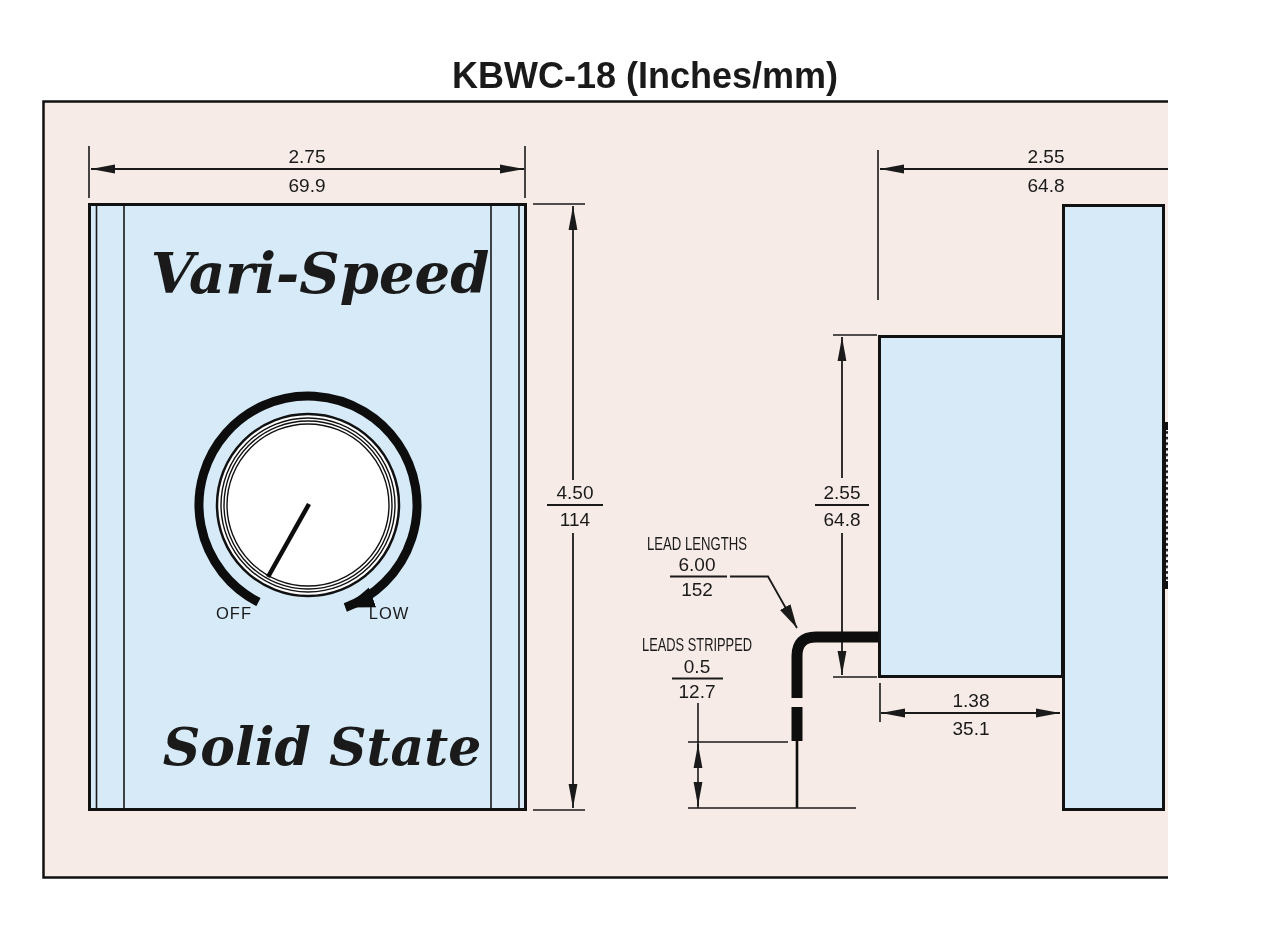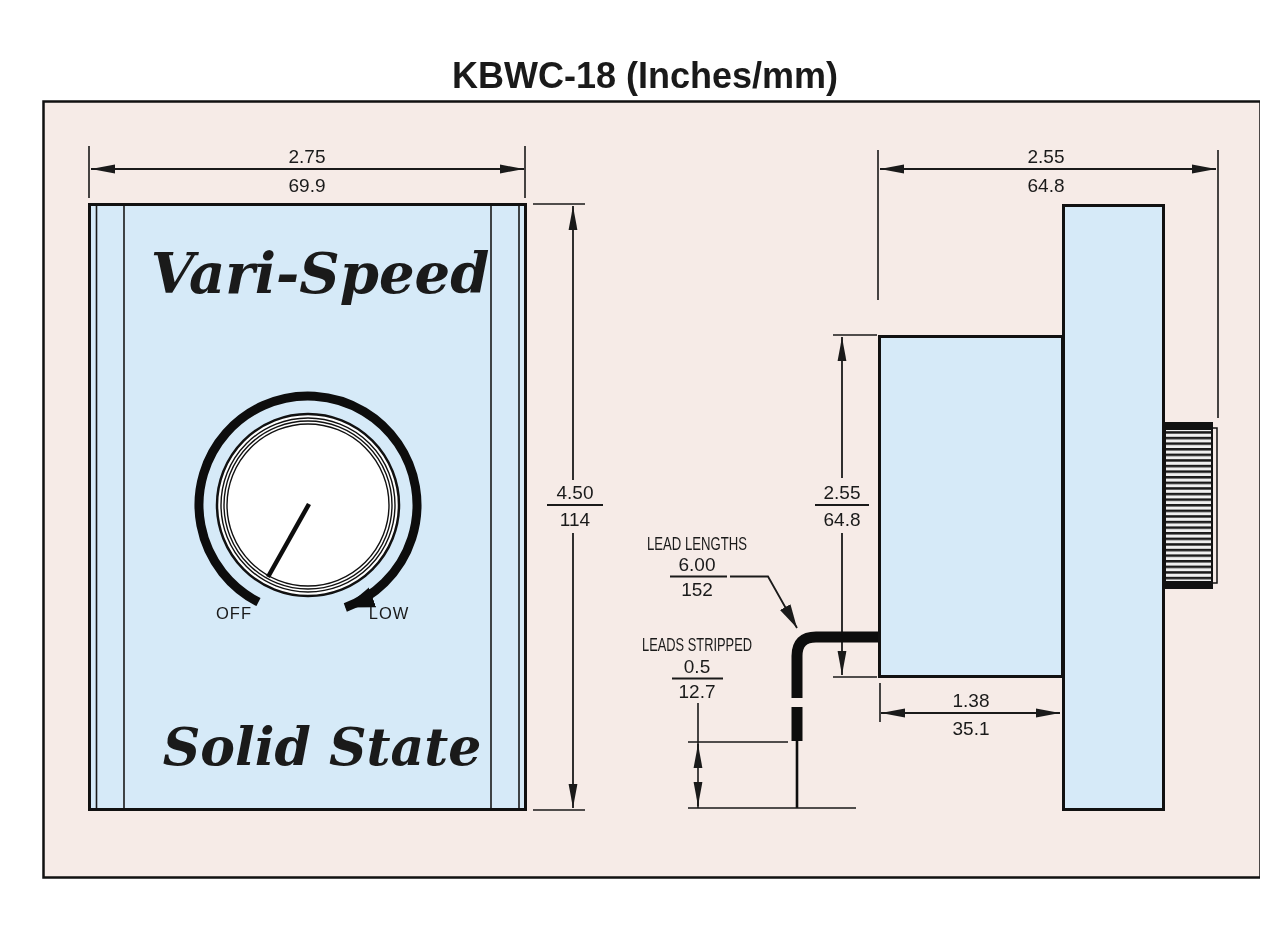--- a/index.html
+++ b/index.html
@@ -1,16 +1,16 @@
 <!DOCTYPE html>
 <html><head>
 <meta charset="utf-8">
 <style>
   html,body{margin:0;padding:0;background:#ffffff;}
-  .stage{position:relative;width:1260px;height:939px;background:#ffffff;overflow:hidden;}
+  .stage{position:relative;width:1168px;height:939px;background:#ffffff;overflow:hidden;}
   svg{position:absolute;left:0;top:0;}
   text{font-family:"Liberation Sans",sans-serif;fill:#1a1a1a;}
   .dim{font-size:19px;}
   .cap{font-size:17.5px;}
   .ttl{font-size:36px;font-weight:bold;}
   .brand{font-family:"DejaVu Serif","Liberation Serif",serif;font-style:italic;font-weight:bold;}
   .knoblbl{font-size:16.5px;letter-spacing:1px;}
   .thin{stroke:#1a1a1a;stroke-width:1.6;fill:none;}
   .dimline{stroke:#1a1a1a;stroke-width:1.8;fill:none;}
   .bar{stroke:#1a1a1a;stroke-width:2;fill:none;}

